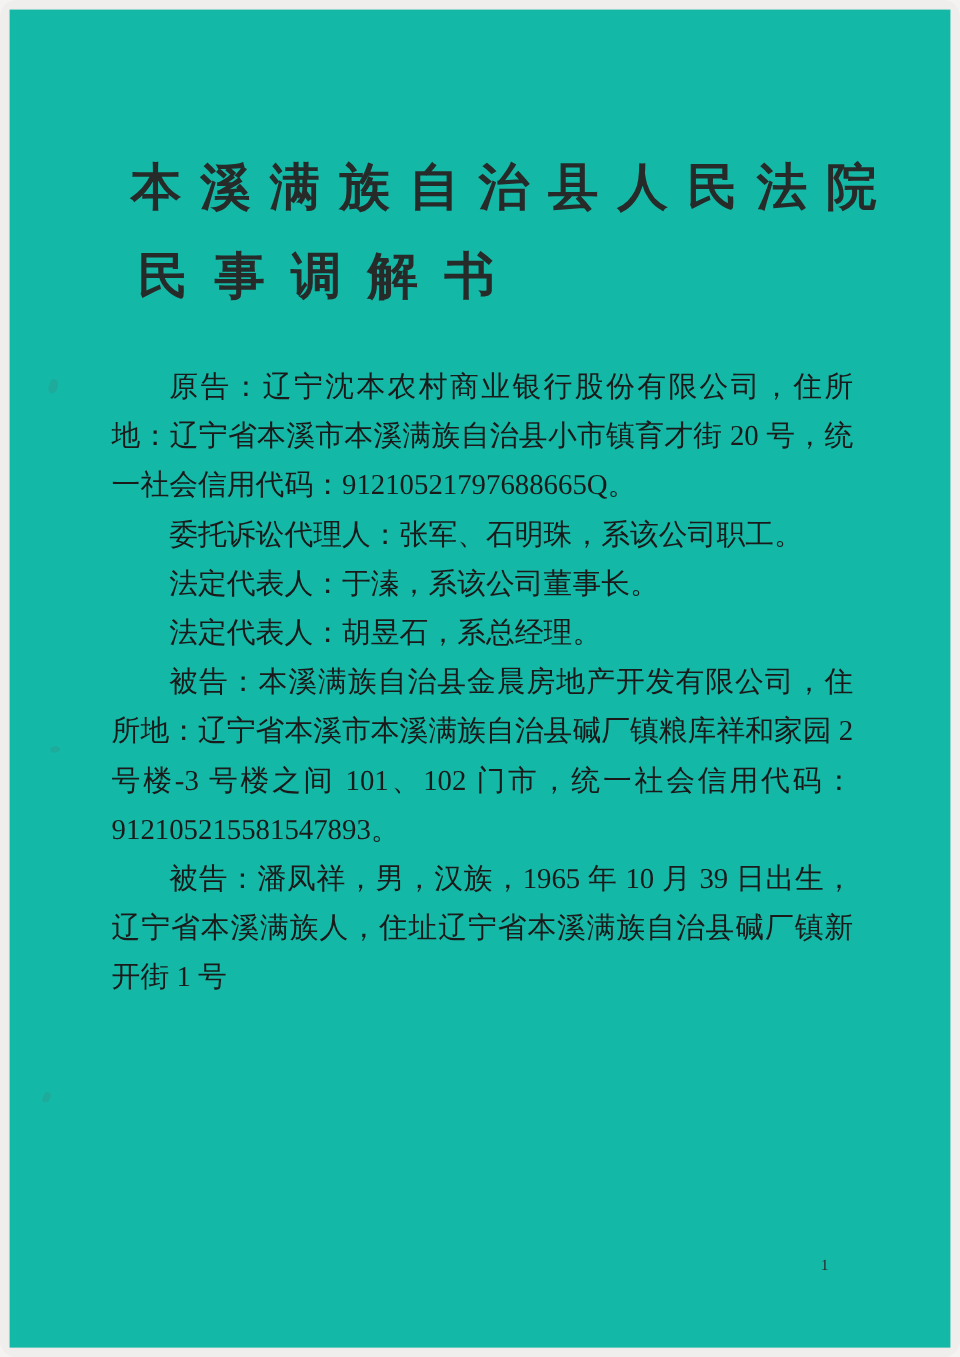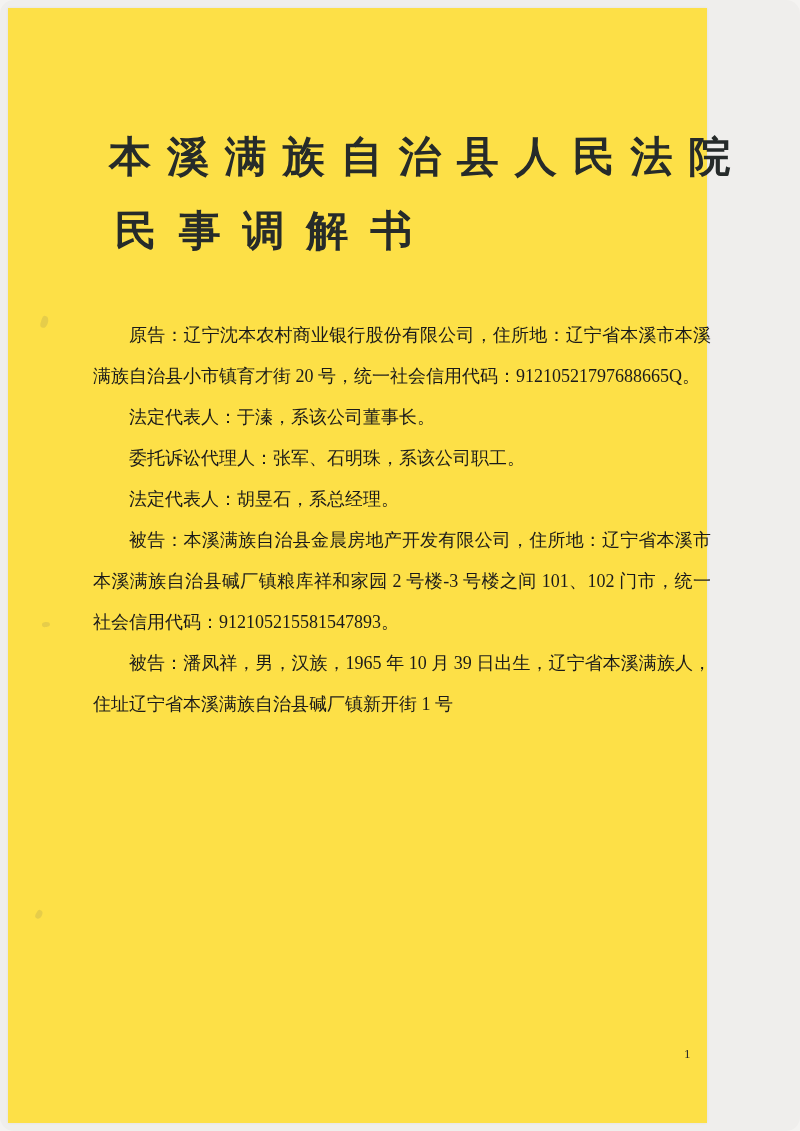--- a/index.html
+++ b/index.html
@@ -13,23 +13,23 @@
     width: 800px;
     height: 1131px;
     background: #efeeec;
     border-radius: 14px;
     overflow: hidden;
   }
   .paper {
     position: absolute;
     left: 8px;
     top: 8px;
-    width: 699px;
+    width: 784px;
     height: 1115px;
-    background: #fde047;
+    background: #14b8a6;
     box-shadow: 0 0 3px rgba(0,0,0,0.06);
   }
   .content {
     position: relative;
     width: 618px;
     margin: 0 81px 0 85px;
     color: #1d1d1d;
   }
   .court-name {
     margin: 125px 0 0 0;
@@ -55,22 +55,22 @@
   }
   .case-number {
     margin-top: 38px;
     font-size: 21px;
     line-height: 26px;
     text-align: right;
     color: #2a2a2a;
     white-space: nowrap;
   }
   .body-text {
-    margin-top: 60px;
-    font-size: 18px;
+    margin-top: 48px;
+    font-size: 24px;
     line-height: 41px;
     text-align: justify;
     text-justify: inter-character;
     color: #1a1a1a;
   }
   .body-text p {
     margin: 0;
     text-indent: 2em;
   }
   .page-number {
@@ -100,22 +100,22 @@
     <span class="scan-artifact artifact-3"></span>
 
     <div class="content">
       <h1 class="court-name">本溪满族自治县人民法院</h1>
 
       <h2 class="doc-title">民事调解书</h2>
 
 
       <div class="body-text">
         <p>原告：辽宁沈本农村商业银行股份有限公司，住所地：辽宁省本溪市本溪满族自治县小市镇育才街 20 号，统一社会信用代码：91210521797688665Q。</p>
+        <p>委托诉讼代理人：张军、石明珠，系该公司职工。</p>
         <p>法定代表人：于溱，系该公司董事长。</p>
-        <p>委托诉讼代理人：张军、石明珠，系该公司职工。</p>
         <p>法定代表人：胡昱石，系总经理。</p>
         <p>被告：本溪满族自治县金晨房地产开发有限公司，住所地：辽宁省本溪市本溪满族自治县碱厂镇粮库祥和家园 2 号楼-3 号楼之间 101、102 门市，统一社会信用代码：912105215581547893。</p>
         <p>被告：潘凤祥，男，汉族，1965 年 10 月 39 日出生，辽宁省本溪满族人，住址辽宁省本溪满族自治县碱厂镇新开街 1 号</p>
       </div>
     </div>
 
     <div class="page-number">1</div>
   </div>
 </div>
 

